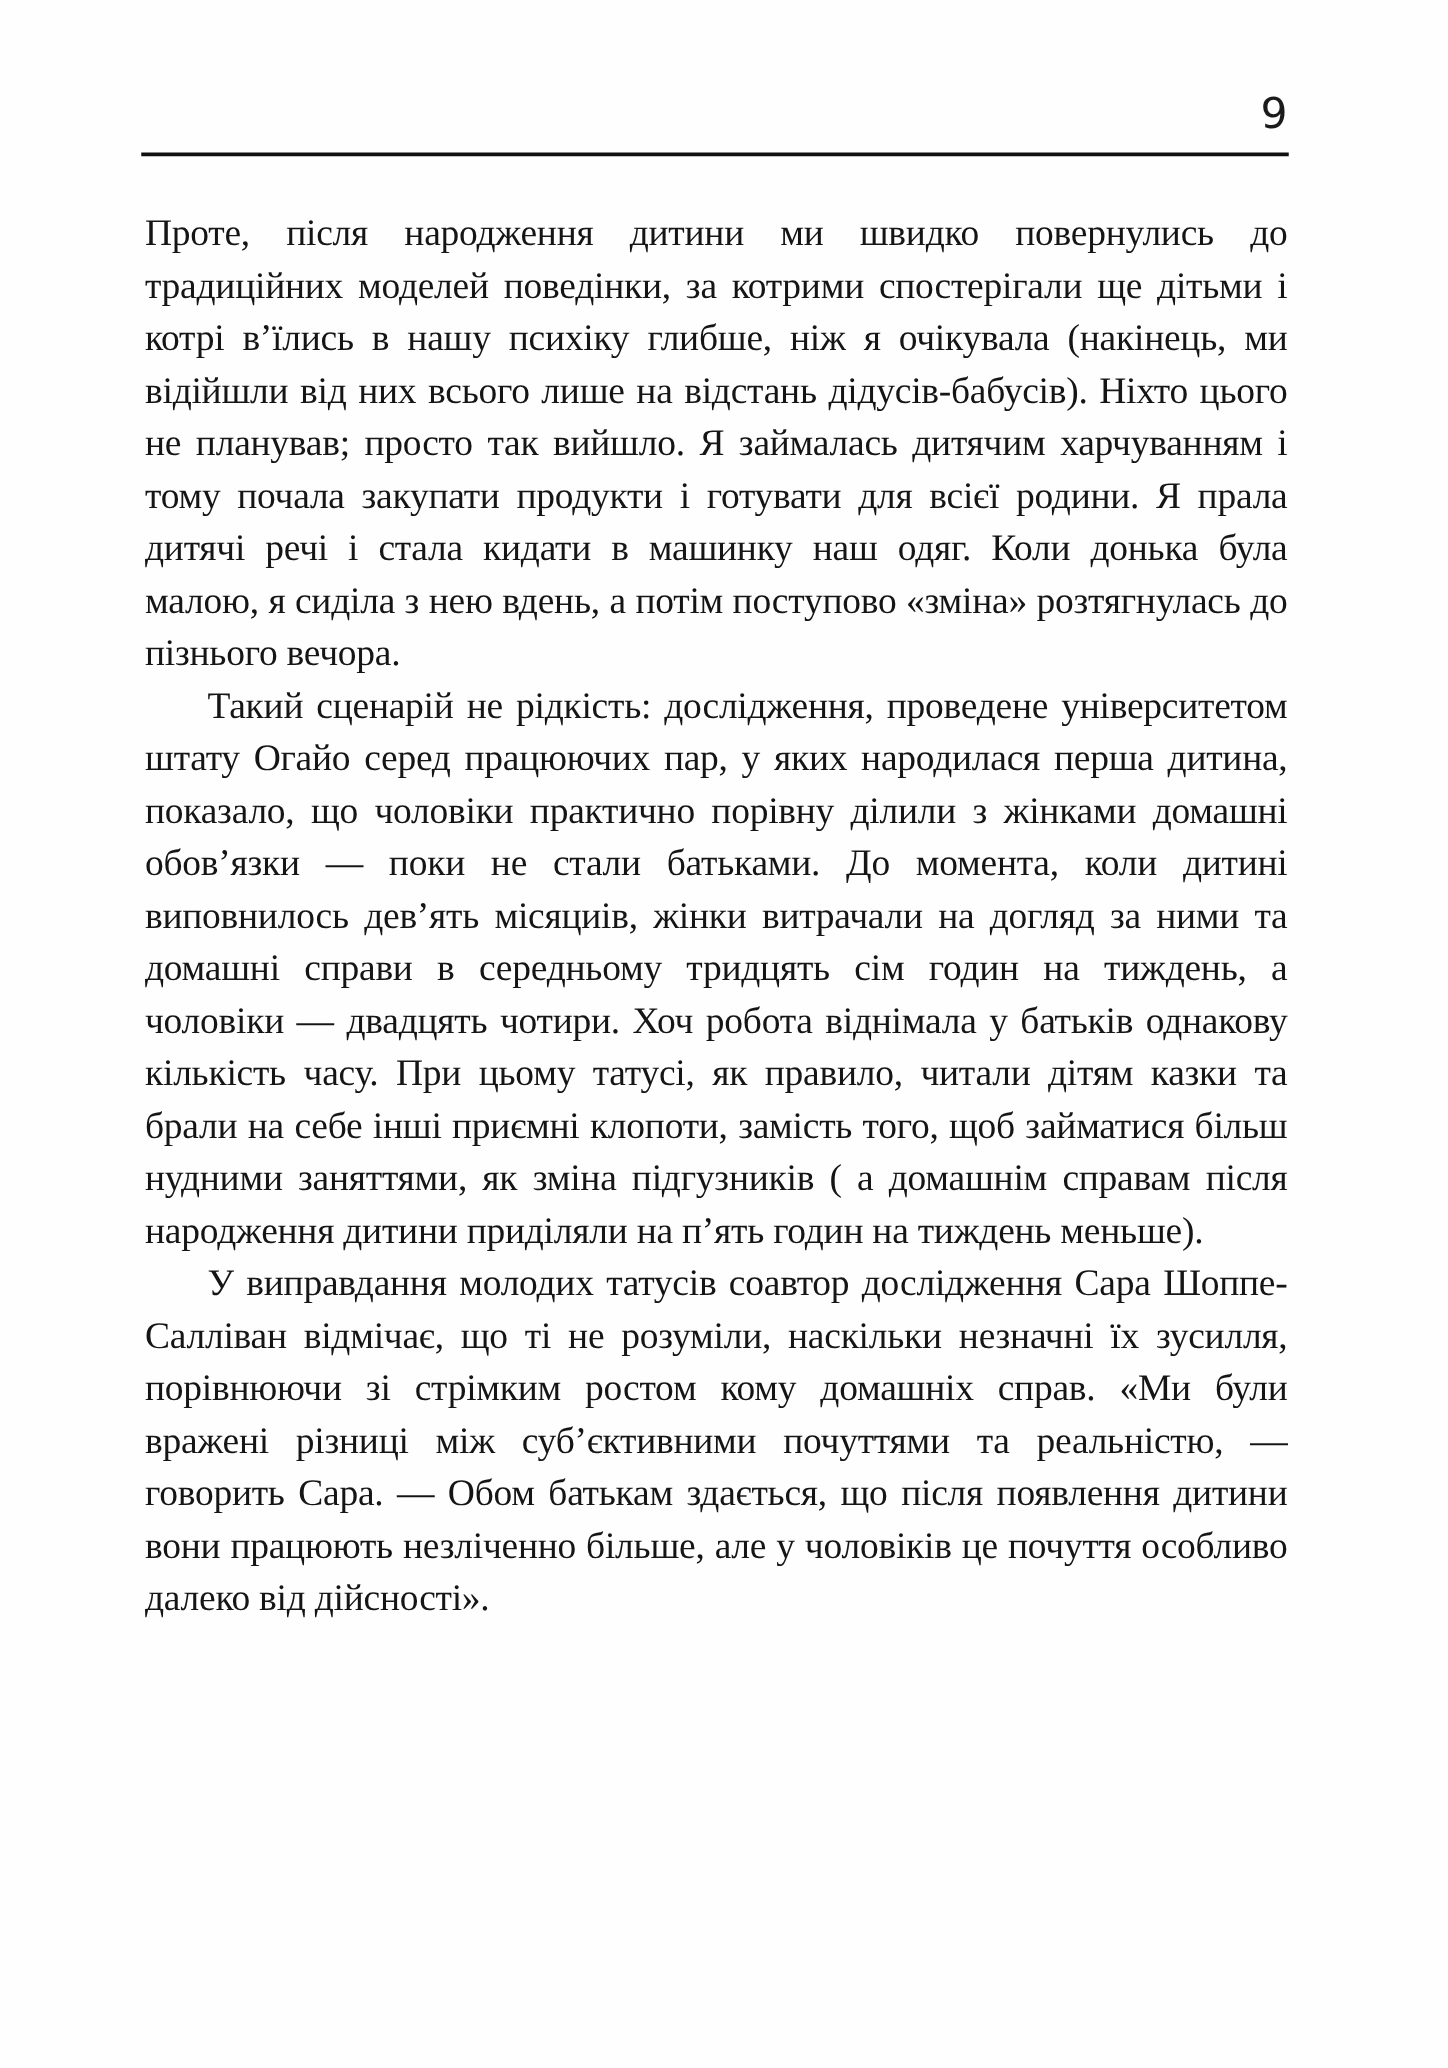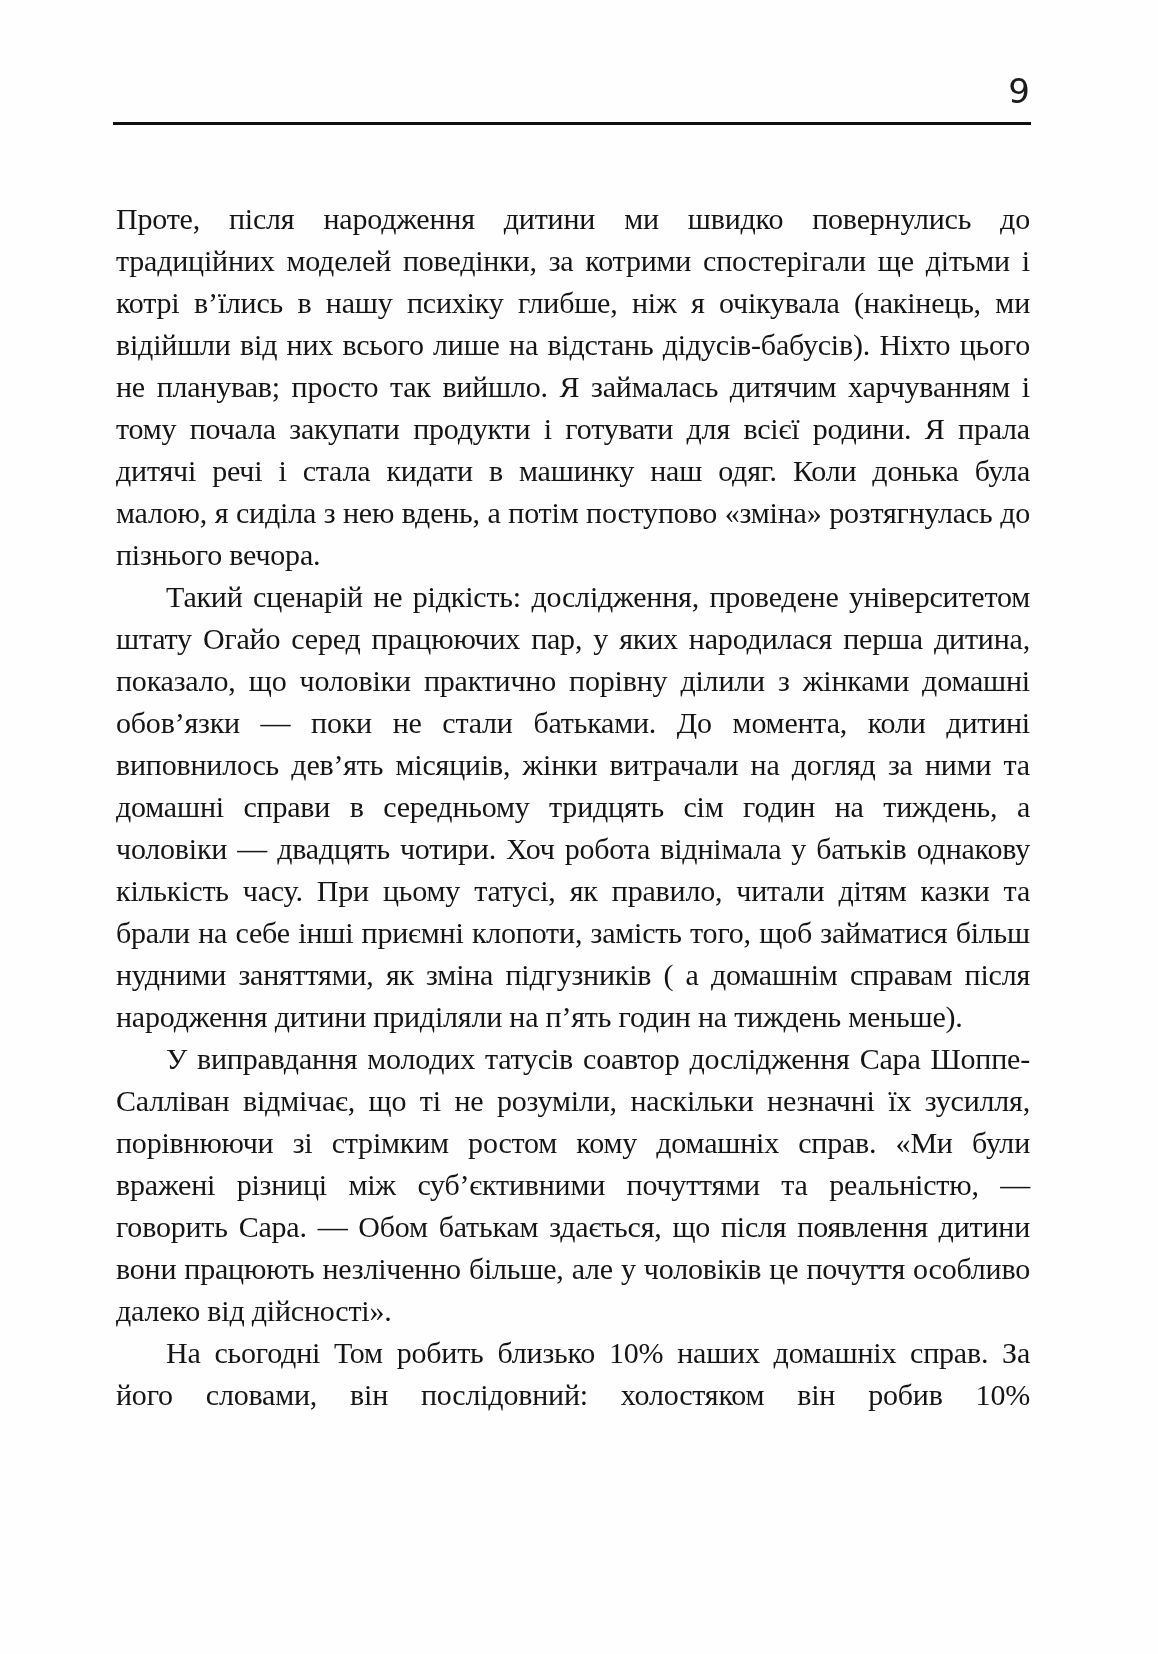--- a/index.html
+++ b/index.html
@@ -44,31 +44,29 @@
     text-align: justify;
     letter-spacing: -0.2px;
   }
   .para {
     margin: 0;
     padding: 0;
     text-indent: 50px;
   }
   .para.first {
     text-indent: 0;
-    margin-top: 32px;
   }
   .para.last {
     text-align-last: justify;
   }
 </style>
 </head>
 <body>
 
 <div class="sheet">
   <div class="folio">9</div>
   <div class="rule"></div>
   <div class="body-text">
     <p class="para first">Проте, після народження дитини ми швидко повернулись до традиційних моделей поведінки, за котрими спостерігали ще дітьми і котрі в’їлись в нашу психіку глибше, ніж я очікувала (накінець, ми відійшли від них всього лише на відстань дідусів-бабусів). Ніхто цього не планував; просто так вийшло. Я займалась дитячим харчуванням і тому почала закупати продукти і готувати для всієї родини. Я прала дитячі речі і стала кидати в машинку наш одяг. Коли донька була малою, я сиділа з нею вдень, а потім поступово «зміна» розтягнулась до пізнього вечора.</p>
     <p class="para">Такий сценарій не рідкість: дослідження, проведене університетом штату Огайо серед працюючих пар, у яких народилася перша дитина, показало, що чоловіки практично порівну ділили з жінками домашні обов’язки — поки не стали батьками. До момента, коли дитині виповнилось дев’ять місяциів, жінки витрачали на догляд за ними та домашні справи в середньому тридцять сім годин на тиждень, а чоловіки — двадцять чотири. Хоч робота віднімала у батьків однакову кількість часу. При цьому татусі, як правило, читали дітям казки та брали на себе інші приємні клопоти, замість того, щоб займатися більш нудними заняттями, як зміна підгузників ( а домашнім справам після народження дитини приділяли на п’ять годин на тиждень меньше).</p>
     <p class="para">У виправдання молодих татусів соавтор дослідження Сара Шоппе-Салліван відмічає, що ті не розуміли, наскільки незначні їх зусилля, порівнюючи зі стрімким ростом кому домашніх справ. «Ми були вражені різниці між суб’єктивними почуттями та реальністю, — говорить Сара. — Обом батькам здається, що після появлення дитини вони працюють незліченно більше, але у чоловіків це почуття особливо далеко від дійсності».</p>
-    <p class="para last">На сьогодні Том робить близько 10% наших домашніх справ. За його словами, він послідовний: холостяком він робив 10%</p>
   </div>
 </div>
 
 </body></html>

